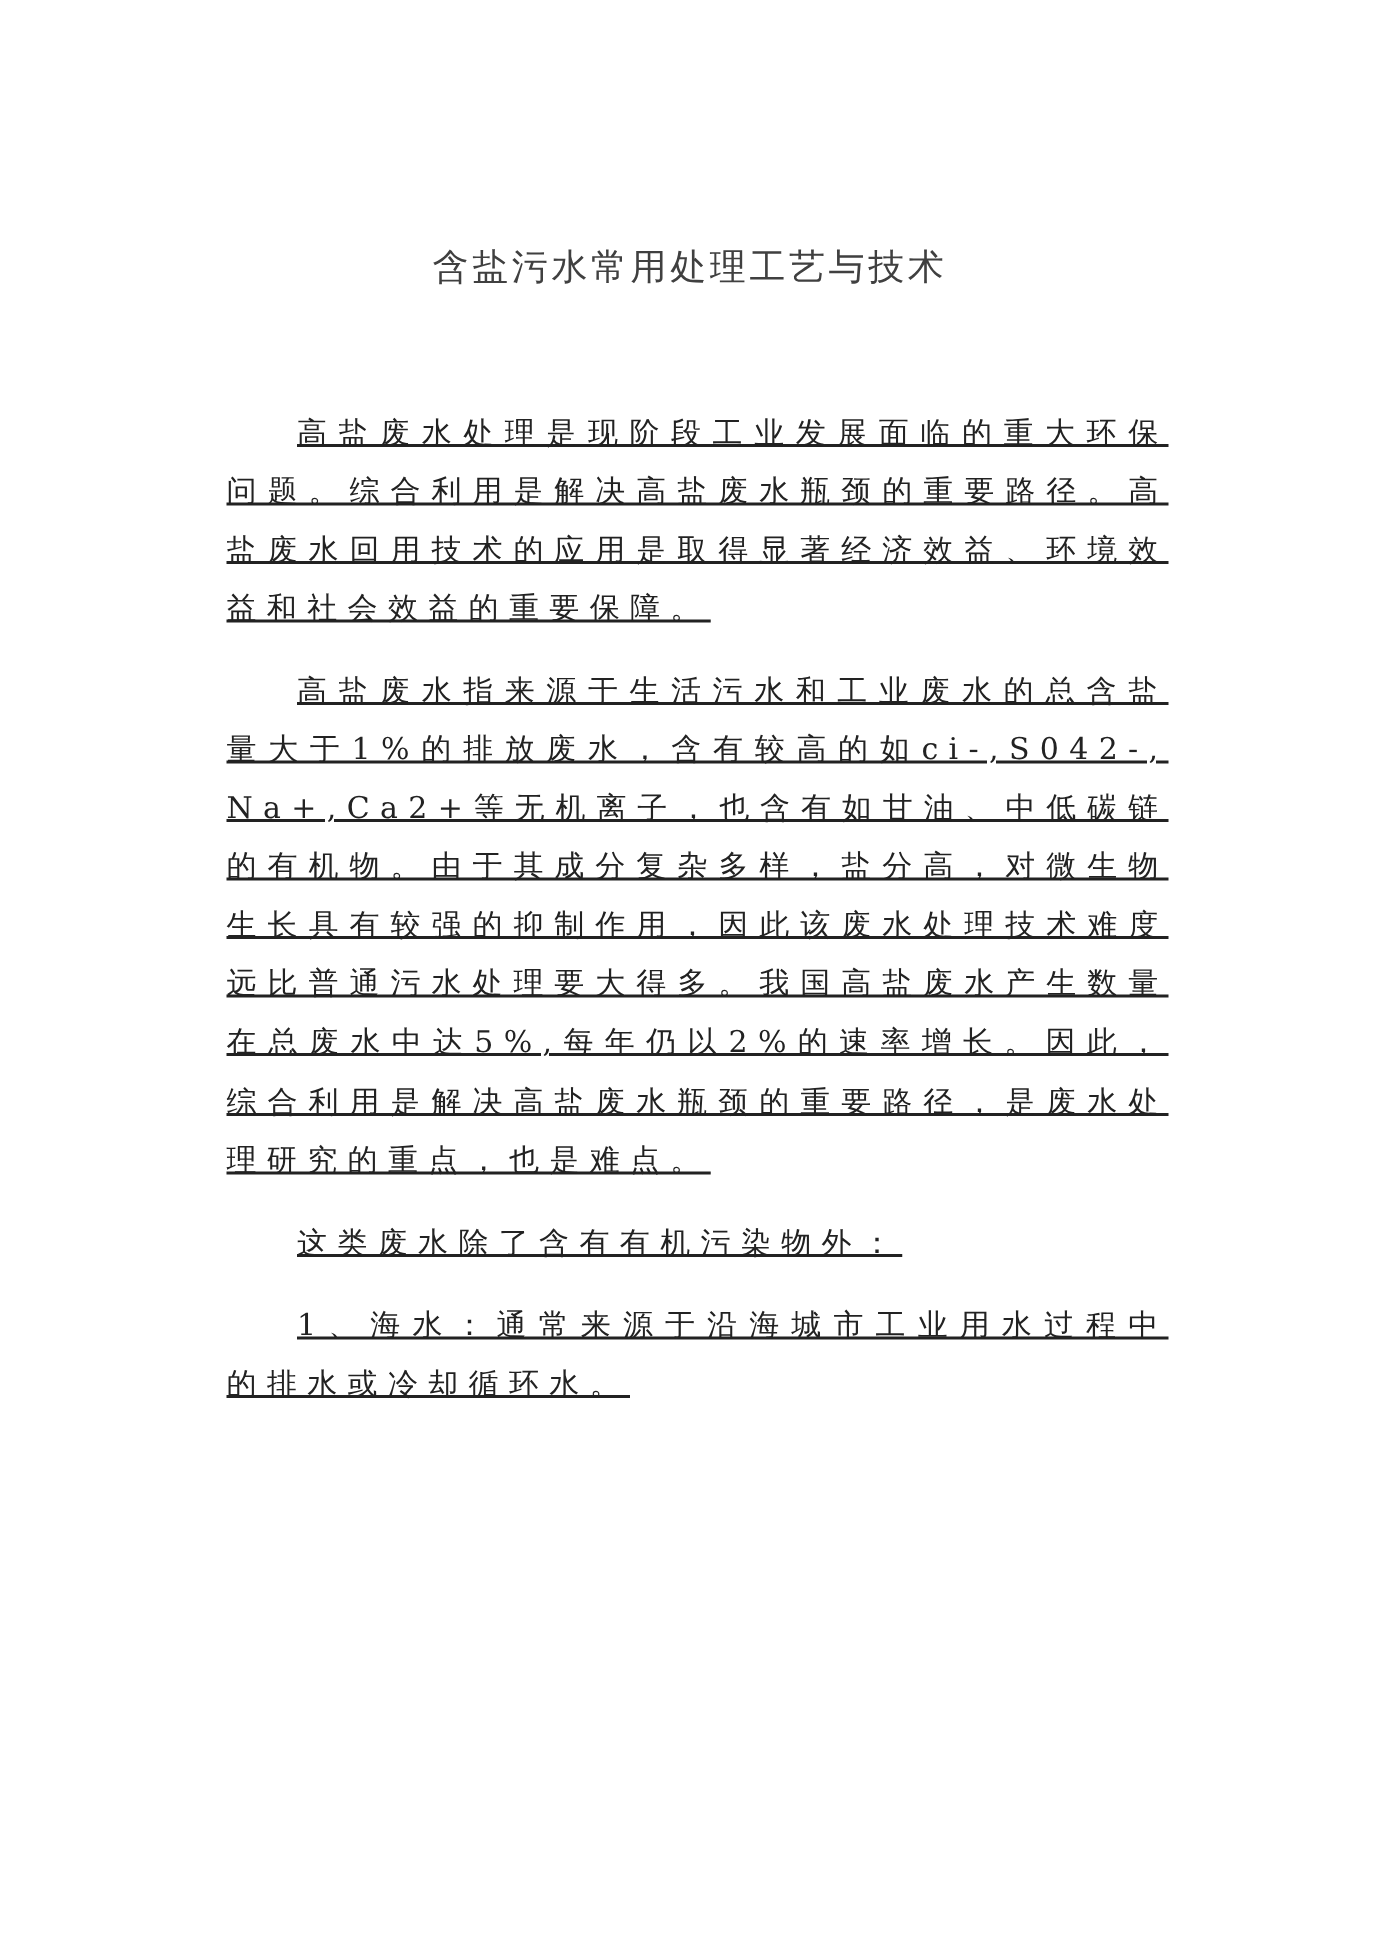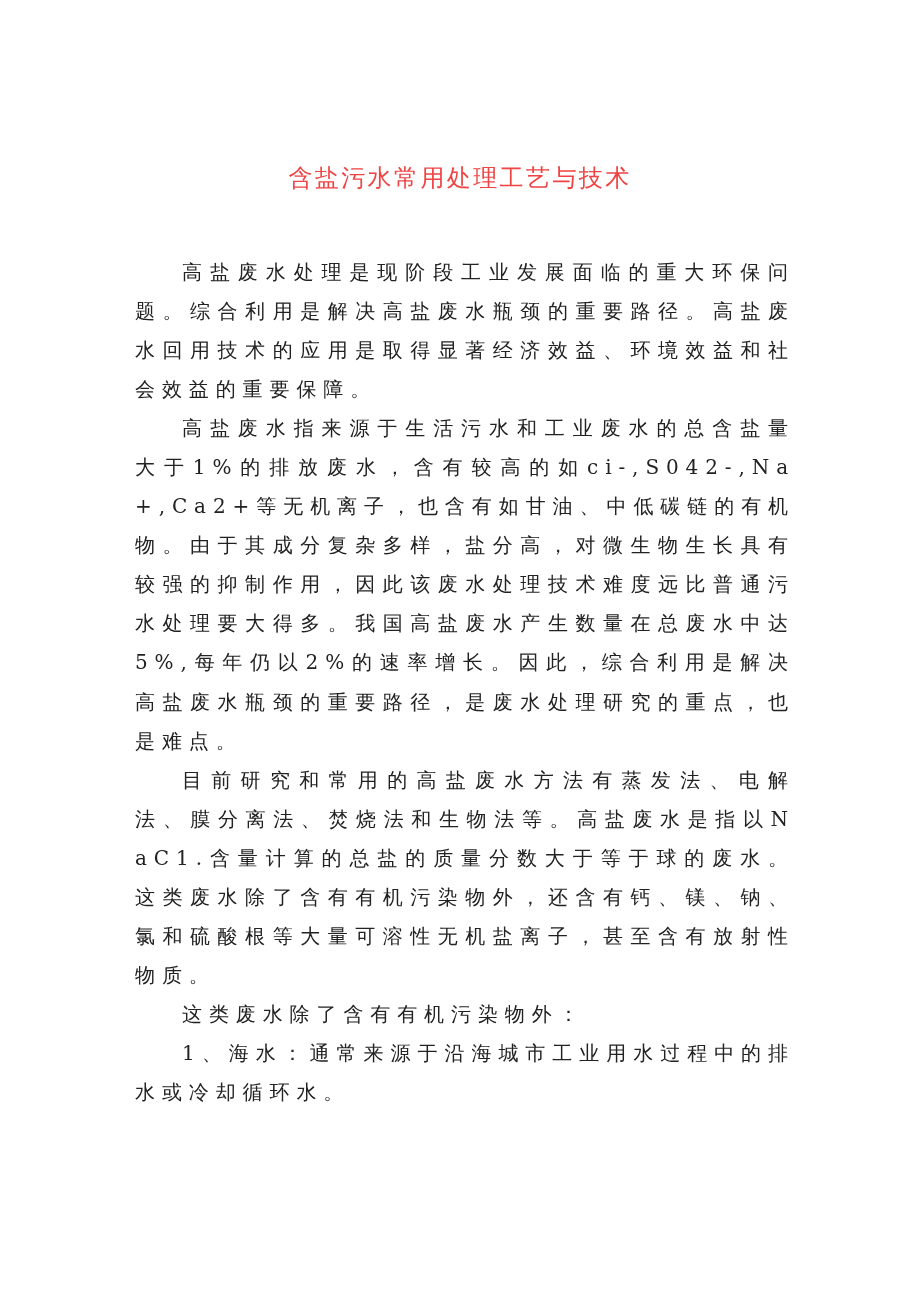--- a/index.html
+++ b/index.html
@@ -26,46 +26,46 @@
       position: absolute;
       top: 162px;
       left: 0;
       width: 920px;
       text-align: center;
       font-size: 24px;
       line-height: 32px;
       letter-spacing: 2.4px;
       font-weight: normal;
       margin: 0;
-      color: #ef4444;
+      color: #404040;
     }
     .body-text {
       position: absolute;
       top: 253px;
       left: 135px;
       width: 660px;
       color: #222222;
       font-size: 20px;
       line-height: 39.05px;
       letter-spacing: 6.9px;
     }
     .para {
-      margin: 0;
+      margin: 16px;
       text-indent: 47px;
       text-align: justify;
       text-justify: inter-character;
       word-break: break-all;
+      text-decoration: underline;
     }
   </style>
 </head>
 <body>
 
 <div class="page">
   <h1 class="doc-title">含盐污水常用处理工艺与技术</h1>
 
   <div class="body-text">
     <p class="para">高盐废水处理是现阶段工业发展面临的重大环保问题。综合利用是解决高盐废水瓶颈的重要路径。高盐废水回用技术的应用是取得显著经济效益、环境效益和社会效益的重要保障。</p>
     <p class="para">高盐废水指来源于生活污水和工业废水的总含盐量大于1%的排放废水，含有较高的如ci-,S042-,Na+,Ca2+等无机离子，也含有如甘油、中低碳链的有机物。由于其成分复杂多样，盐分高，对微生物生长具有较强的抑制作用，因此该废水处理技术难度远比普通污水处理要大得多。我国高盐废水产生数量在总废水中达5%,每年仍以2%的速率增长。因此，综合利用是解决高盐废水瓶颈的重要路径，是废水处理研究的重点，也是难点。</p>
-    <p class="para">目前研究和常用的高盐废水方法有蒸发法、电解法、膜分离法、焚烧法和生物法等。高盐废水是指以NaC1.含量计算的总盐的质量分数大于等于球的废水。这类废水除了含有有机污染物外，还含有钙、镁、钠、氯和硫酸根等大量可溶性无机盐离子，甚至含有放射性物质。</p>
     <p class="para">这类废水除了含有有机污染物外：</p>
     <p class="para">1、海水：通常来源于沿海城市工业用水过程中的排水或冷却循环水。</p>
   </div>
 </div>
 
 </body></html>

